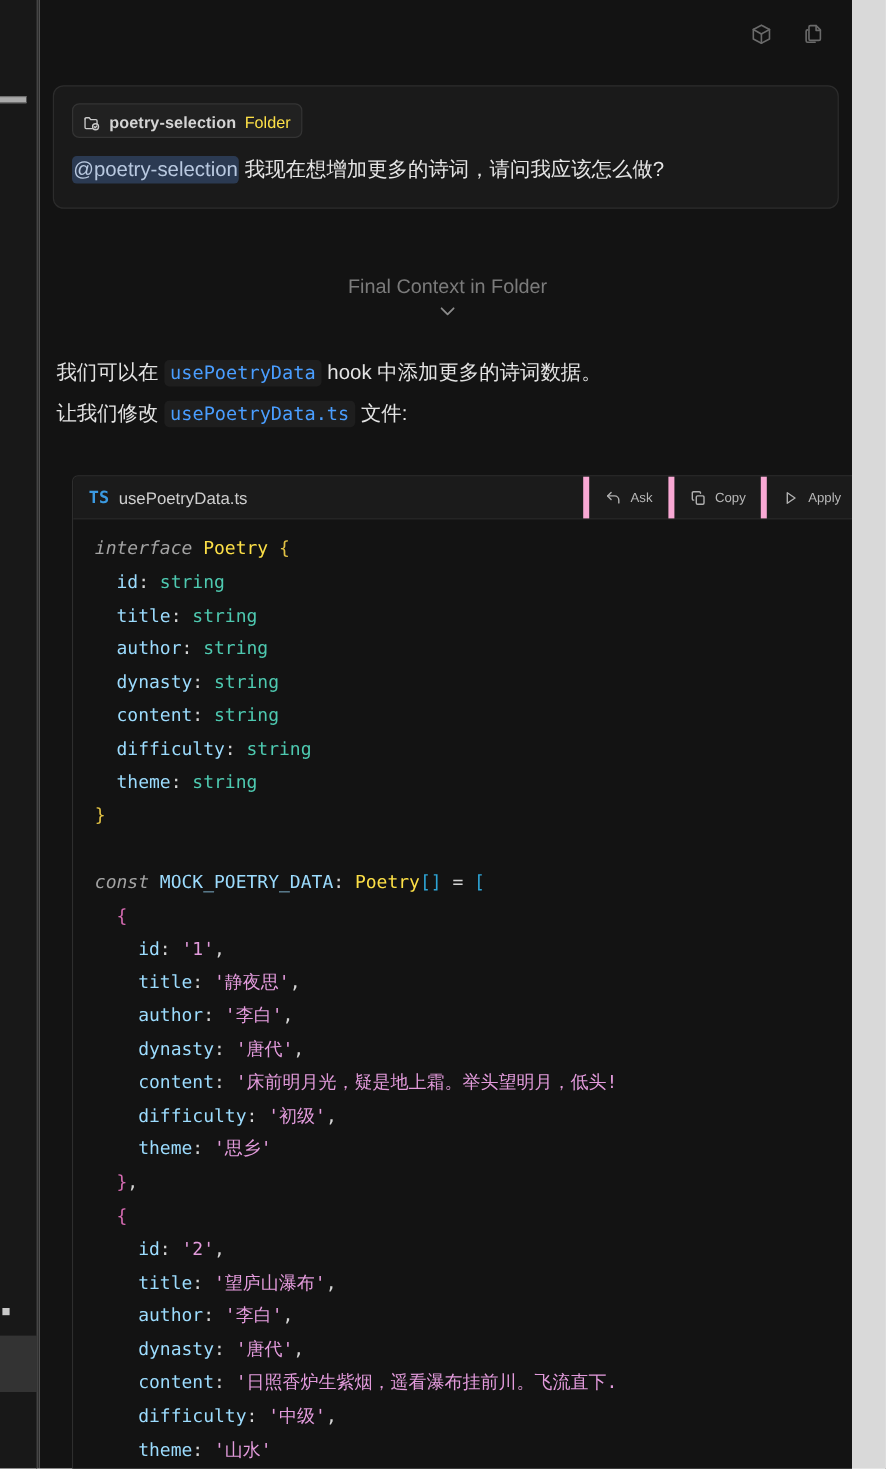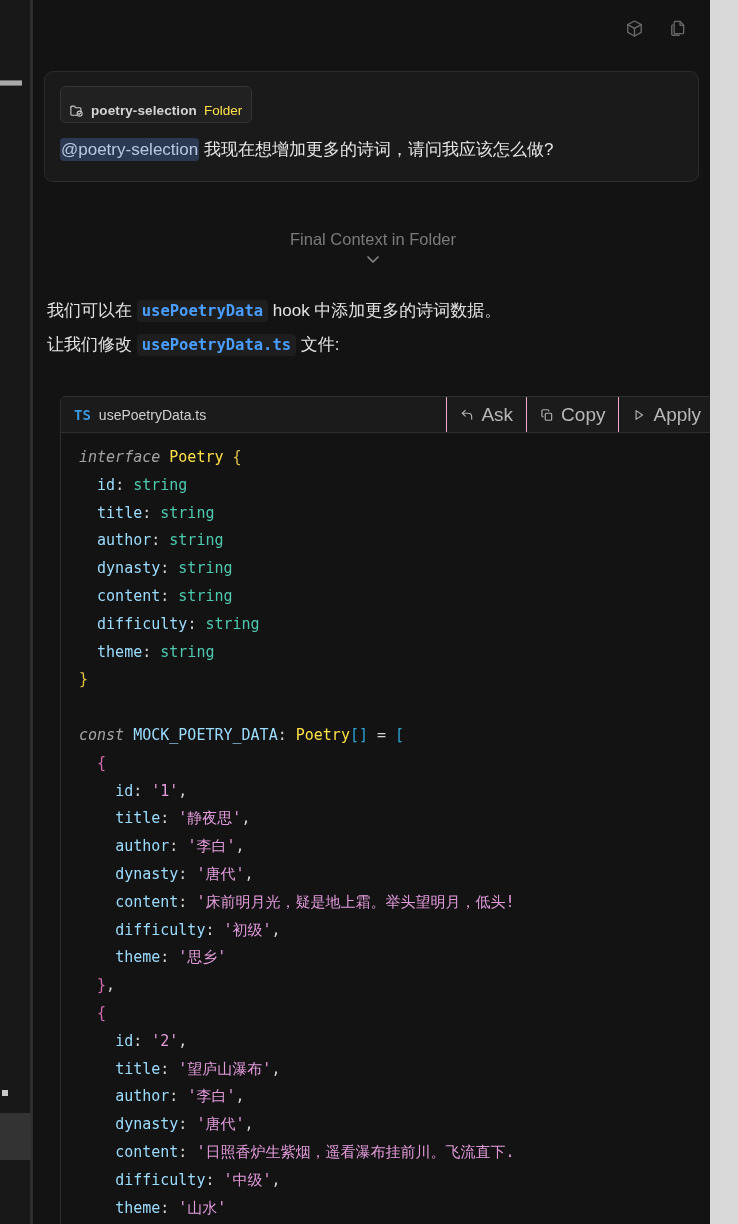--- a/index.html
+++ b/index.html
@@ -79,21 +79,21 @@
     background: #1a1a1a;
     border: 1px solid #2c2c2c;
     border-radius: 9px;
     padding: 14px 15px 16px 15px;
   }
   .ctx-chip {
     display: inline-flex; align-items: center; gap: 7px;
     background: #212121;
     border: 1px solid #343434;
     border-radius: 6px;
-    padding: 16px 9px 4px 8px;
+    padding: 8px 9px 4px 8px;
     margin-bottom: 11px;
   }
   .chip-name {
     font-size: 13.5px; font-weight: bold; color: #d4d4d4;
     letter-spacing: .1px;
   }
   .chip-kind { font-size: 13.5px; color: #fde047; }
   .folder-icon { color: #c9c9c9; display: block; }
 
   .msg-text {
@@ -121,21 +121,20 @@
     width: 660px;
     font-size: 17px; line-height: 34px; color: #e3e3e3;
   }
   code.inline {
     font-family: "DejaVu Sans Mono", monospace;
     font-size: 15.5px;
     color: #4a9eff;
     background: #1e1e1e;
     border-radius: 4px;
     padding: 2px 5px;
-    font-weight: bold;
   }
 
   
   .codeblock {
     position: absolute; left: 27px; top: 396px;
     width: 655px;
     border: 1px solid #2e2e2e;
     border-radius: 5px 5px 0 0;
     background: #131313;
     overflow: hidden;
@@ -156,22 +155,22 @@
     font-size: 14px; font-weight: bold; color: #3b9ae1;
   }
   .cb-filename {
     font-size: 14px; color: #cfcfcf;
     white-space: nowrap; overflow: hidden; text-overflow: ellipsis;
   }
   .cb-actions { display: flex; align-items: stretch; }
   .cb-btn {
     display: flex; align-items: center; gap: 7px;
     padding: 0 13px;
-    border-left: 1px solid #f9a8d4;
-    color: #b8b8b8; font-size: 19px;
+    border-left: 5px solid #f9a8d4;
+    color: #b8b8b8; font-size: 11px;
     background: transparent;
   }
   .cb-btn svg { display: block; color: #b0b0b0; }
 
   .cb-body {
     padding: 11px 0 0 0;
     background: #131313;
     overflow: hidden;
   }
   pre.code {

